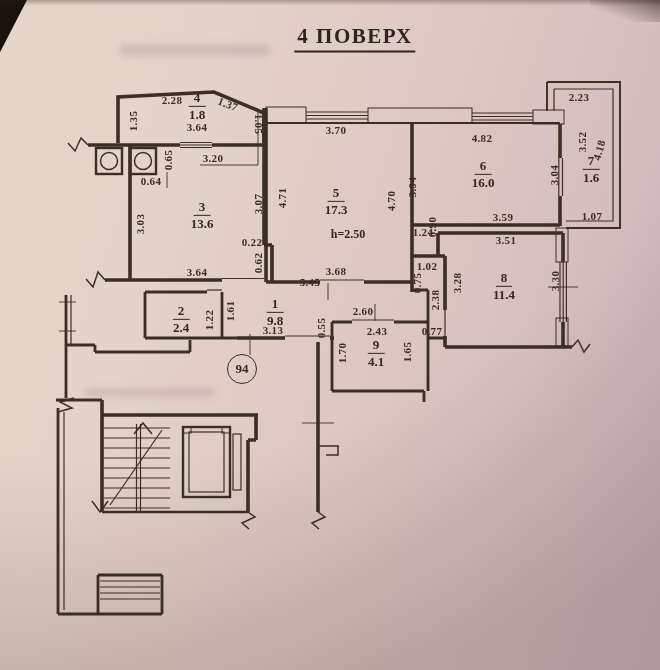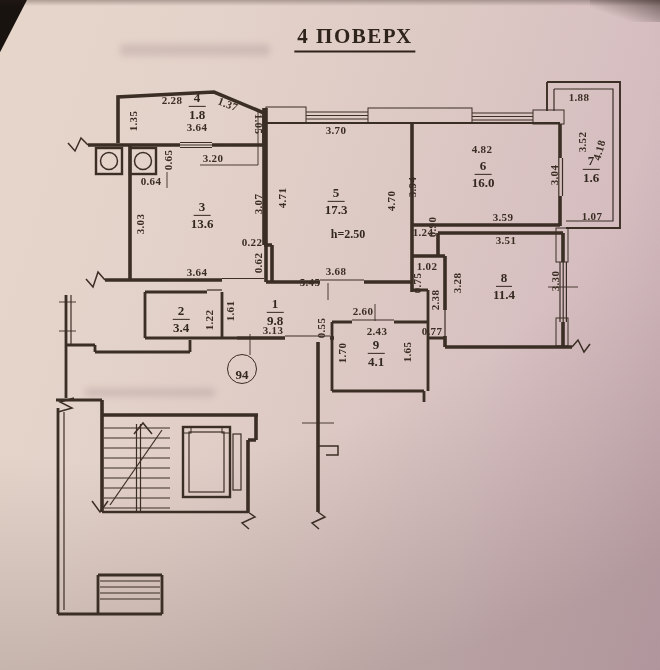--- a/index.html
+++ b/index.html
@@ -32,21 +32,21 @@
   .dim.r70{transform:translate(-50%,-50%) rotate(-74deg);}
   .room-label{
     position:absolute;transform:translate(-50%,-50%);text-align:center;
     color:#33281f;font-weight:bold;line-height:1.05;
   }
   .room-label .num{display:inline-block;font-size:13px;border-bottom:1.6px solid #33281f;padding:0 5px 1px;}
   .room-label .area{display:block;font-size:13px;padding-top:1px;}
   .hnote{position:absolute;transform:translate(-50%,-50%);font-size:12px;font-weight:bold;color:#33281f;}
   .apt-circle{
     position:absolute;width:28px;height:28px;border:1.7px solid #3a2d24;border-radius:50%;
-    transform:translate(-50%,-50%);display:flex;align-items:flex-end;justify-content:center;
+    transform:translate(-50%,-50%);display:flex;align-items:center;justify-content:center;
     font-size:13px;font-weight:bold;color:#33281f;
   }
   svg.plan{position:absolute;left:0;top:0;}
   svg.plan path, svg.plan rect, svg.plan circle{fill:none;stroke:#3b2e25;}
   .w4{stroke-width:3.6;} .w3{stroke-width:2.8;} .w26{stroke-width:2.4;}
   .w2{stroke-width:1.9;} .w15{stroke-width:1.5;} .w12{stroke-width:1.2;} .w09{stroke-width:.9;}
   .fill{fill:#3b2e25;stroke:none;}
 </style>
 </head>
 <body>
@@ -194,21 +194,21 @@
   <div class="room-label" style="left:504px;top:285px">
     <span class="num">8</span>
     <span class="area">11.4</span>
   </div>
   <div class="room-label" style="left:275px;top:311px">
     <span class="num">1</span>
     <span class="area">9.8</span>
   </div>
   <div class="room-label" style="left:181px;top:318px">
     <span class="num">2</span>
-    <span class="area">3.4</span>
+    <span class="area">2.4</span>
   </div>
   <div class="room-label" style="left:376px;top:352px">
     <span class="num">9</span>
     <span class="area">4.1</span>
   </div>
 
   <div class="hnote" style="left:348px;top:234px">h=2.50</div>
 
   <span class="dim" style="left:172px;top:100px">2.28</span>
   <span class="dim r20" style="left:228px;top:104px">1.37</span>
@@ -221,25 +221,25 @@
   <span class="dim v" style="left:140px;top:224px">3.03</span>
   <span class="dim v" style="left:258px;top:204px">3.07</span>
   <span class="dim" style="left:252px;top:242px">0.22</span>
   <span class="dim v" style="left:258px;top:263px">0.62</span>
   <span class="dim" style="left:197px;top:272px">3.64</span>
   <span class="dim" style="left:336px;top:130px">3.70</span>
   <span class="dim v" style="left:282px;top:198px">4.71</span>
   <span class="dim v" style="left:391px;top:201px">4.70</span>
   <span class="dim" style="left:336px;top:271px">3.68</span>
   <span class="dim" style="left:310px;top:282px">5.45</span>
-  <span class="dim" style="left:482px;top:149px">4.82</span>
+  <span class="dim" style="left:482px;top:138px">4.82</span>
   <span class="dim v" style="left:412px;top:187px">3.94</span>
   <span class="dim v" style="left:554px;top:175px">3.04</span>
   <span class="dim" style="left:503px;top:217px">3.59</span>
-  <span class="dim" style="left:579px;top:97px">1.88</span>
+  <span class="dim" style="left:579px;top:97px">2.23</span>
   <span class="dim v" style="left:582px;top:142px">3.52</span>
   <span class="dim r70" style="left:599px;top:150px">4.18</span>
   <span class="dim" style="left:592px;top:216px">1.07</span>
   <span class="dim v" style="left:432px;top:227px">0.90</span>
   <span class="dim" style="left:506px;top:240px">3.51</span>
   <span class="dim" style="left:423px;top:232px">1.24</span>
   <span class="dim" style="left:427px;top:266px">1.02</span>
   <span class="dim v" style="left:417px;top:283px">0.75</span>
   <span class="dim v" style="left:435px;top:300px">2.38</span>
   <span class="dim v" style="left:457px;top:283px">3.28</span>

